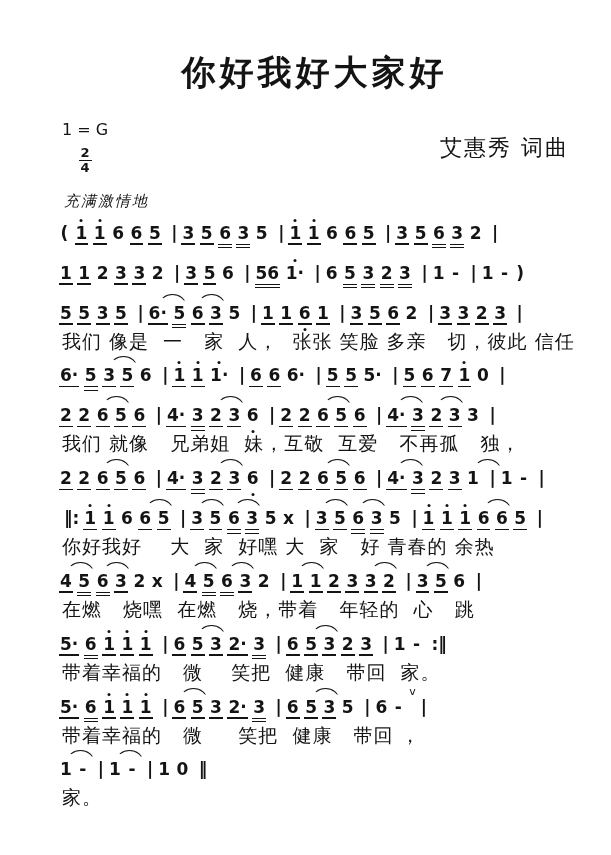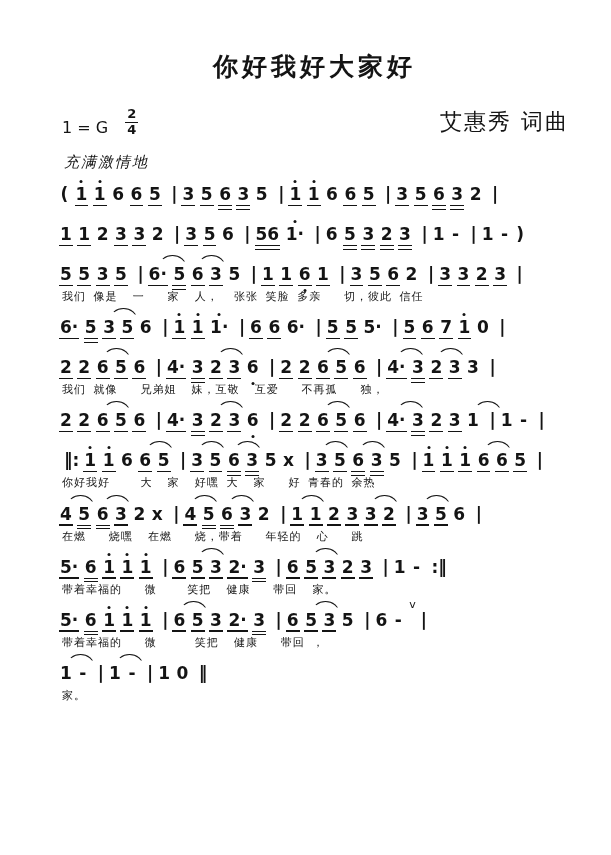--- a/index.html
+++ b/index.html
@@ -3,28 +3,28 @@
 <meta charset="utf-8">
 <style>
   html,body{margin:0;padding:0;}
   body{
     width:611px;height:855px;background:#ffffff;color:#141414;
     font-family:"DejaVu Sans","Liberation Sans",sans-serif;
     overflow:hidden;
   }
   .page{padding:50px 38px 0 56px;}
   .title{
-    text-align:center;font-size:25px;font-weight:bold;letter-spacing:4px;
+    text-align:center;font-size:34px;font-weight:bold;letter-spacing:4px;
     margin:0 0 24px 0;
   }
   .meta-row{
     display:flex;justify-content:space-between;align-items:center;
     padding:0 4px 0 6px;margin-bottom:16px;
   }
-  .key{font-size:16px;display:flex;align-items:flex-end;gap:17px;font-weight:500;}
+  .key{font-size:16px;display:flex;align-items:center;gap:7px;font-weight:500;flex-direction:column;}
   .frac{display:inline-flex;flex-direction:column;text-align:center;font-size:13px;font-weight:bold;line-height:1.1;}
   .frac .num{border-bottom:1.5px solid #141414;padding:0 2px;}
   .frac .den{padding:0 2px;}
   .credit{font-size:22px;letter-spacing:2px;}
   .tempo{font-size:15px;letter-spacing:2px;margin:0 0 2px 8px;font-style:italic;}
   .system{margin-bottom:3px;}
   .notes{
     font-size:17px;font-weight:bold;white-space:nowrap;
     padding:12px 0 8px 4px;line-height:1;
   }
@@ -33,21 +33,21 @@
   .u1::after{content:"";position:absolute;left:-1px;right:-1px;bottom:-3px;height:1.5px;background:#141414;}
   .u2::after{content:"";position:absolute;left:-1px;right:-1px;bottom:-6.5px;height:4.5px;border-top:1.5px solid #141414;border-bottom:1.5px solid #141414;box-sizing:border-box;}
   .da{position:absolute;top:-6px;left:50%;transform:translateX(-50%);width:3px;height:3px;border-radius:50%;background:#141414;}
   .db{position:absolute;bottom:-9px;left:50%;transform:translateX(-50%);width:3px;height:3px;border-radius:50%;background:#141414;}
   .arc{
     position:absolute;top:-11px;left:55%;width:25px;height:9px;
     border:1.6px solid #141414;border-color:#141414 transparent transparent transparent;
     border-radius:50% 50% 0 0 / 100% 100% 0 0;
   }
   .sup{font-size:11px;font-weight:normal;vertical-align:top;position:relative;top:-13px;min-width:5px;margin-right:1px;}
-  .lyrics{font-size:11px;white-space:pre;letter-spacing:1px;padding-left:6px;line-height:1.2;font-family:Liberation Mono, monospace;}
+  .lyrics{font-size:19px;white-space:pre;letter-spacing:1px;padding-left:6px;line-height:1.2;}
 </style>
 </head>
 <body>
 
 <div class="page">
   <h1 class="title">你好我好大家好</h1>
 
   <div class="meta-row">
     <div class="key">
       <span>1 = G</span>

